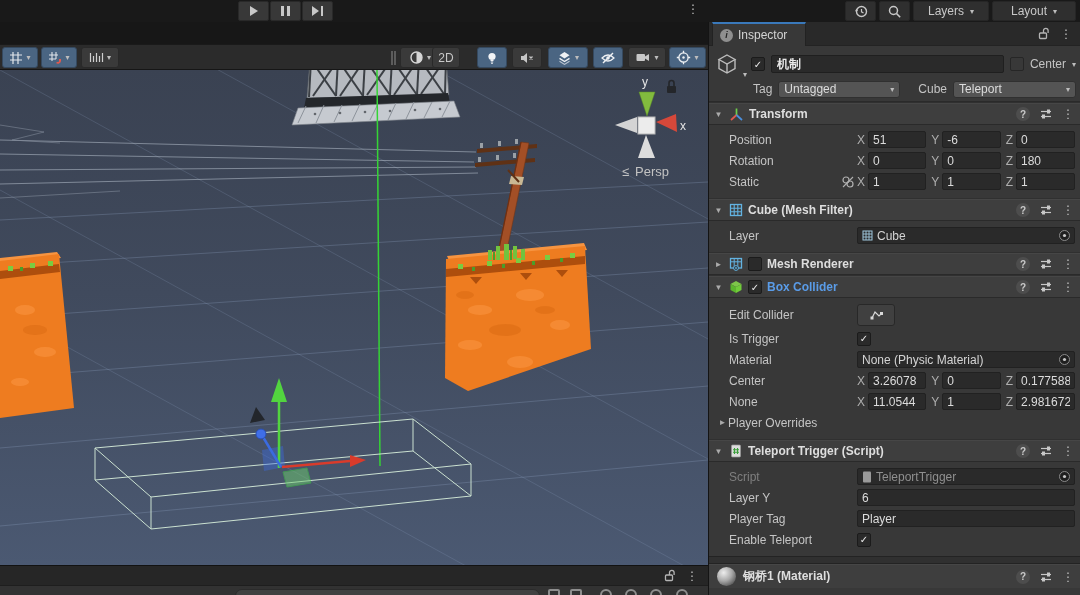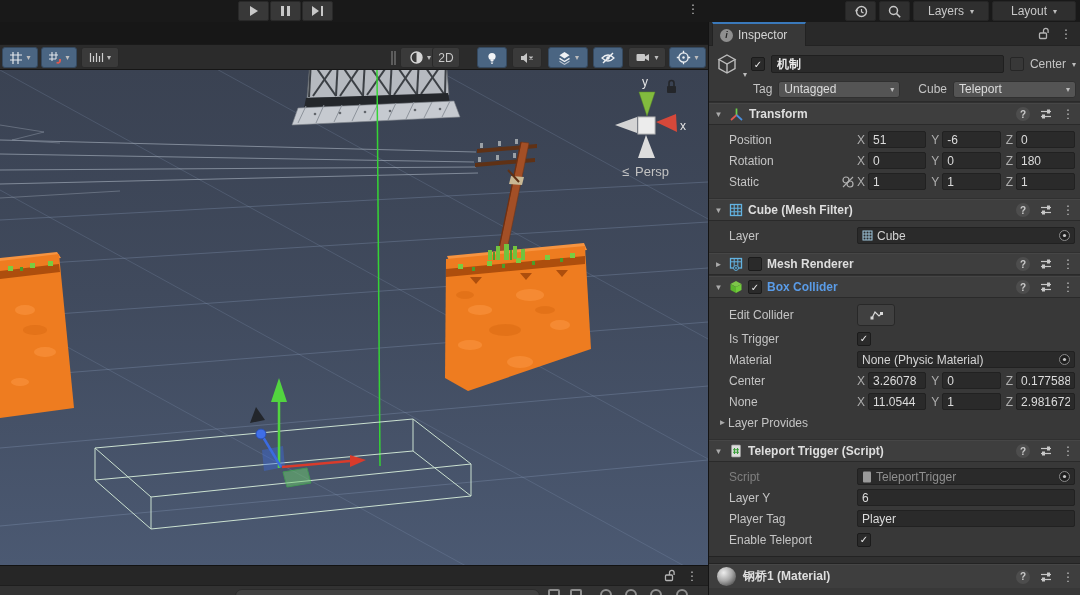--- a/index.html
+++ b/index.html
@@ -689,21 +689,21 @@
                 <input class="num" value="1" style="">
               </span>
             <span class="vf">
                 <span class="axl">Z</span>
                 <input class="num" value="2.981672" style="">
               </span>
           </div>
         </div>
         <div class="irow" style="padding-left:8px">
           <span class="fold">►</span>
-          <span class="lblsm">Layer Provides</span>
+          <span class="lblsm">Player Overrides</span>
         </div>
       </div>
     </div>
 
     <div class="comp">
       <div class="chdr">
         <span class="fold">▼</span>
         <svg class="ic" width="14" height="14" viewBox="0 0 14 14">
           <rect x="2.5" y="1" width="9" height="12" rx="1" fill="#dcdcdc" stroke="#9a9a9a" stroke-width="0.7"></rect>
           <path d="M5.5 4v6M8.5 4v6M4 5.8h6M4 8.2h6" stroke="#3a9e3a" stroke-width="1.1"></path>

